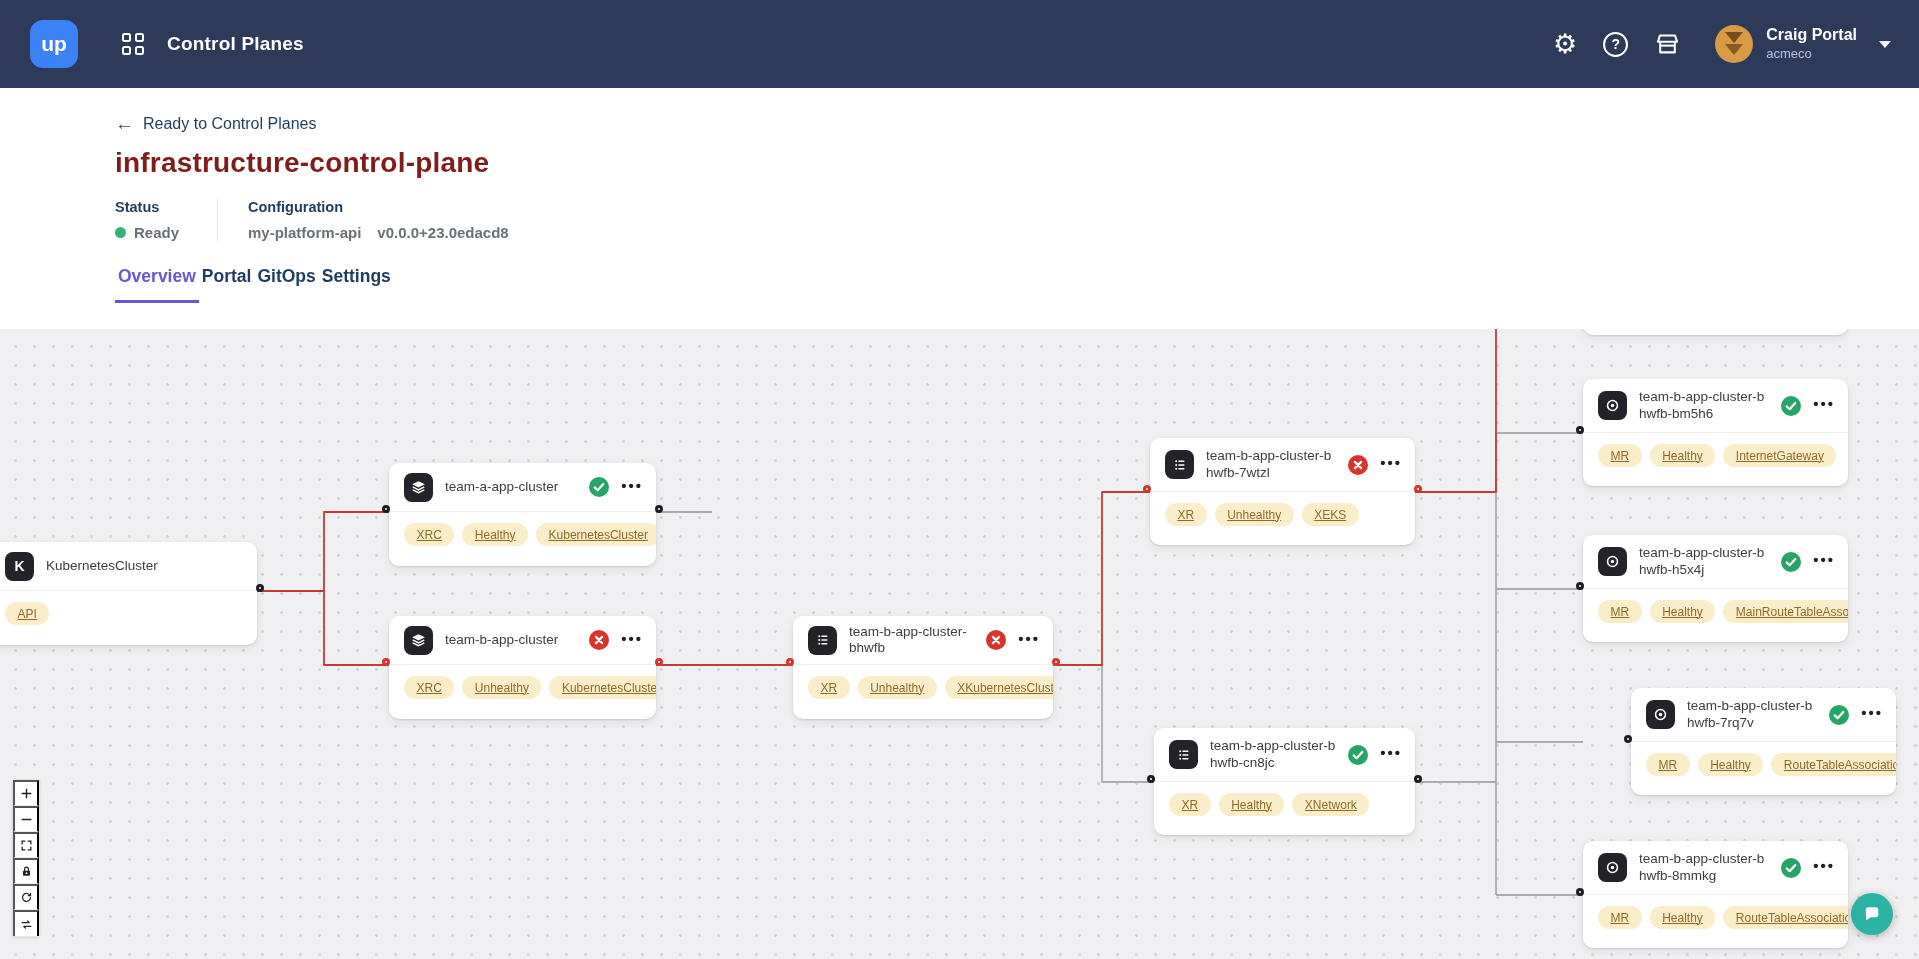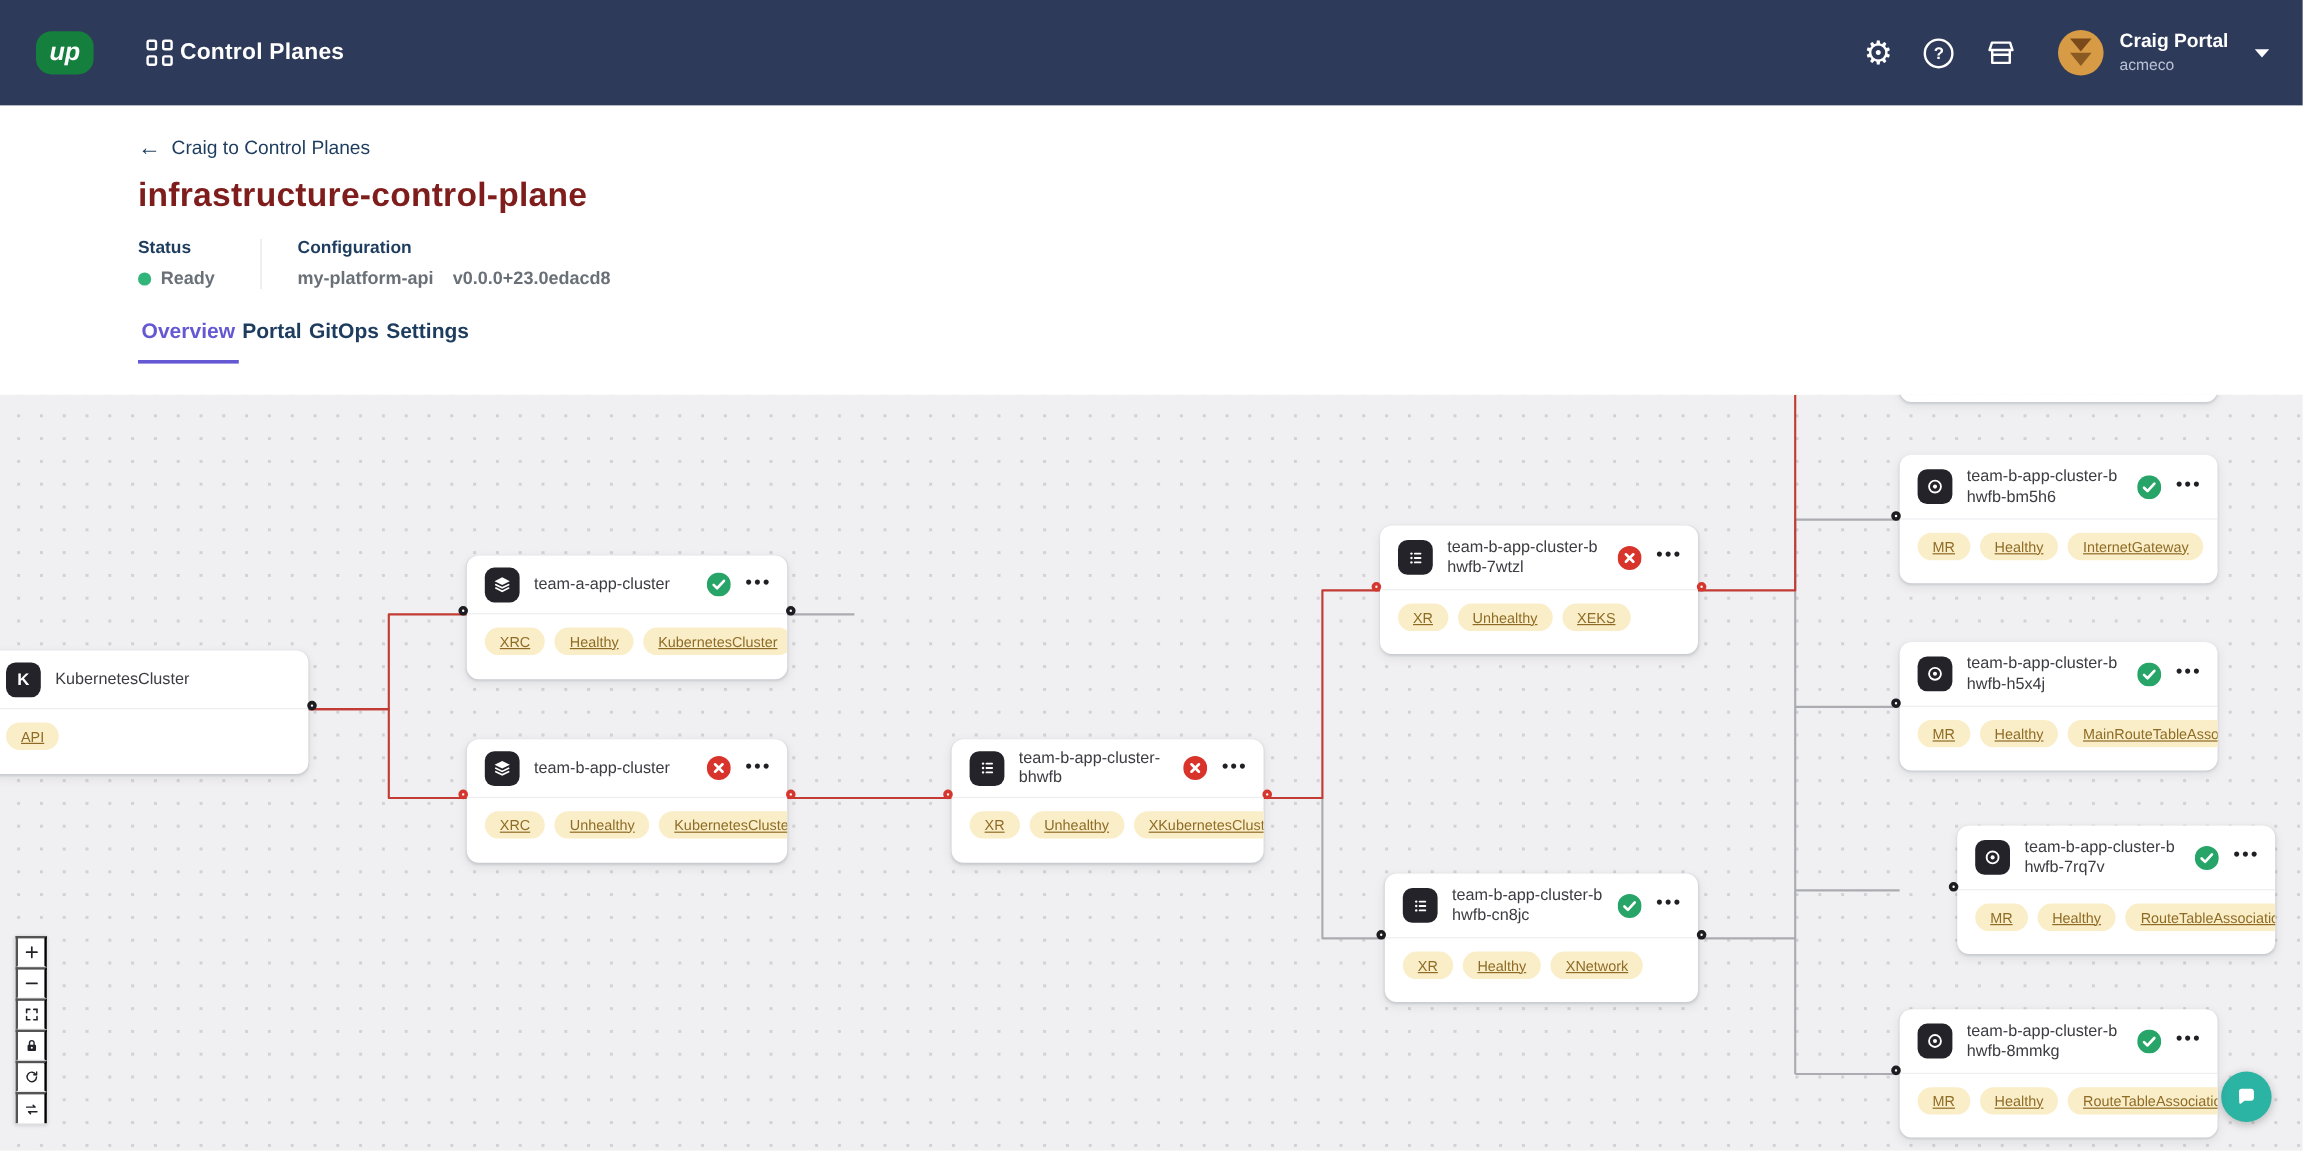--- a/index.html
+++ b/index.html
@@ -1,25 +1,25 @@
 <!DOCTYPE html>
 <html><head>
 <meta charset="utf-8">
 <style>
   html,body{margin:0;padding:0;width:1919px;height:959px;overflow:hidden;
     font-family:"Liberation Sans", sans-serif;background:#fff;}
   *{box-sizing:border-box;}
 
   
   .navbar{height:88px;background:#2e3a59;display:flex;align-items:center;padding:0 28px 0 30px;}
-  .logo{width:48px;height:36px;border-radius:13px;background:#15803d;color:#fff;
-    display:flex;align-items:center;justify-content:center;font-size:21px;font-weight:700;flex:none;cursor:pointer;font-style:italic;}
+  .logo{width:48px;height:48px;border-radius:13px;background:#3b82f6;color:#fff;
+    display:flex;align-items:center;justify-content:center;font-size:21px;font-weight:700;flex:none;cursor:pointer;}
   .grid-icon{display:grid;grid-template-columns:9px 9px;grid-template-rows:9px 9px;gap:4px;margin-left:44px;}
   .grid-icon span{border:2.2px solid #fff;border-radius:2.5px;}
-  .app-title{color:#fff;font-size:19px;font-weight:700;margin-left:6px;letter-spacing:.2px;}
+  .app-title{color:#fff;font-size:19px;font-weight:700;margin-left:23px;letter-spacing:.2px;}
   .nav-spacer{flex:1;}
   .nav-icon{color:#fff;margin-left:26px;display:flex;align-items:center;justify-content:center;cursor:pointer;}
   .gear-glyph{font-size:27px;line-height:1;}
   .help-circle{width:25px;height:25px;border:2px solid #fff;border-radius:50%;
     display:flex;align-items:center;justify-content:center;font-size:14px;font-weight:700;color:#fff;}
   .avatar{width:38px;height:38px;border-radius:50%;background:#d79a45;margin-left:34px;position:relative;overflow:hidden;flex:none;cursor:pointer;}
   .avatar::before{content:"";position:absolute;left:50%;top:7px;transform:translateX(-50%);
     border-left:9px solid transparent;border-right:9px solid transparent;border-top:11px solid #7a4a1a;}
   .avatar::after{content:"";position:absolute;left:50%;top:19px;transform:translateX(-50%);
     border-left:9px solid transparent;border-right:9px solid transparent;border-top:11px solid #8a5a23;}
@@ -106,21 +106,21 @@
   <div class="user-block">
     <div class="user-name">Craig Portal</div>
     <div class="user-org">acmeco</div>
   </div>
   <div class="caret-down"></div>
 </div>
 
 <div class="page-header">
   <a class="back-link">
     <span class="back-arrow">←</span>
-    <span>Craig to Control Planes</span>
+    <span>Ready to Control Planes</span>
   </a>
   <h1 class="page-title">infrastructure-control-plane</h1>
   <div class="meta-row">
     <div class="meta-col status-col">
       <div class="meta-label">Status</div>
       <div class="meta-value">
         <span class="green-dot"></span>
         <span>Ready</span>
       </div>
     </div>

